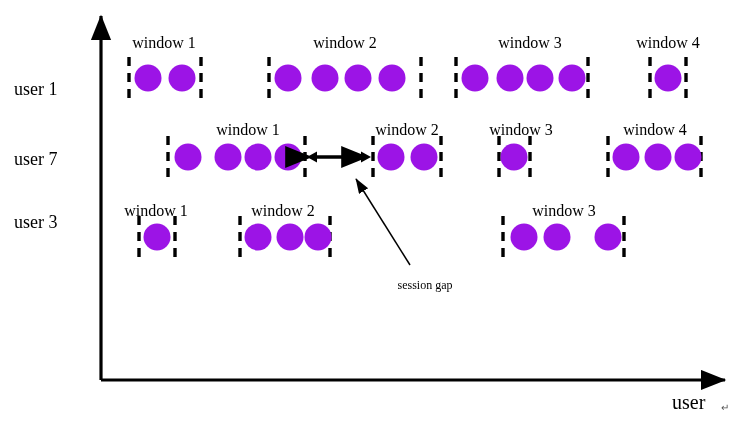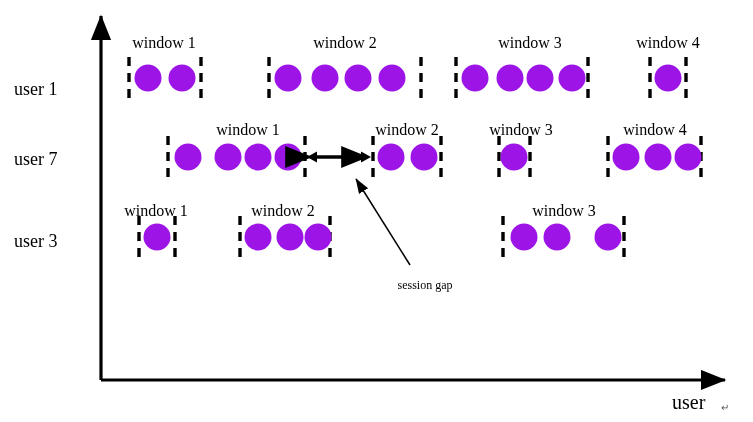--- a/index.html
+++ b/index.html
@@ -136,21 +136,21 @@
       <div class="txt user-label" style="left: 14px; top: 80px;">user 1</div>
       <div class="txt window-label" style="left: 164px; top: 35px;">window 1</div>
       <div class="txt window-label" style="left: 345px; top: 35px;">window 2</div>
       <div class="txt window-label" style="left: 530px; top: 35px;">window 3</div>
       <div class="txt window-label" style="left: 668px; top: 35px;">window 4</div>
       <div class="txt user-label" style="left: 14px; top: 150px;">user 7</div>
       <div class="txt window-label" style="left: 248px; top: 122px;">window 1</div>
       <div class="txt window-label" style="left: 407px; top: 122px;">window 2</div>
       <div class="txt window-label" style="left: 521px; top: 122px;">window 3</div>
       <div class="txt window-label" style="left: 655px; top: 122px;">window 4</div>
-      <div class="txt user-label" style="left: 14px; top: 232px;">user 3</div>
+      <div class="txt user-label" style="left: 14px; top: 213px;">user 3</div>
       <div class="txt window-label" style="left: 156px; top: 203px;">window 1</div>
       <div class="txt window-label" style="left: 283px; top: 203px;">window 2</div>
       <div class="txt window-label" style="left: 564px; top: 203px;">window 3</div>
       <div class="txt annot-label" style="left: 425px; top: 277px;">session gap</div>
       <div class="txt axis-label" style="left: 672px; top: 392px;">user</div>
     </div>
 
   <div class="txt pilcrow" style="left:721px; top:402px;">↵</div>
 </div>
 

